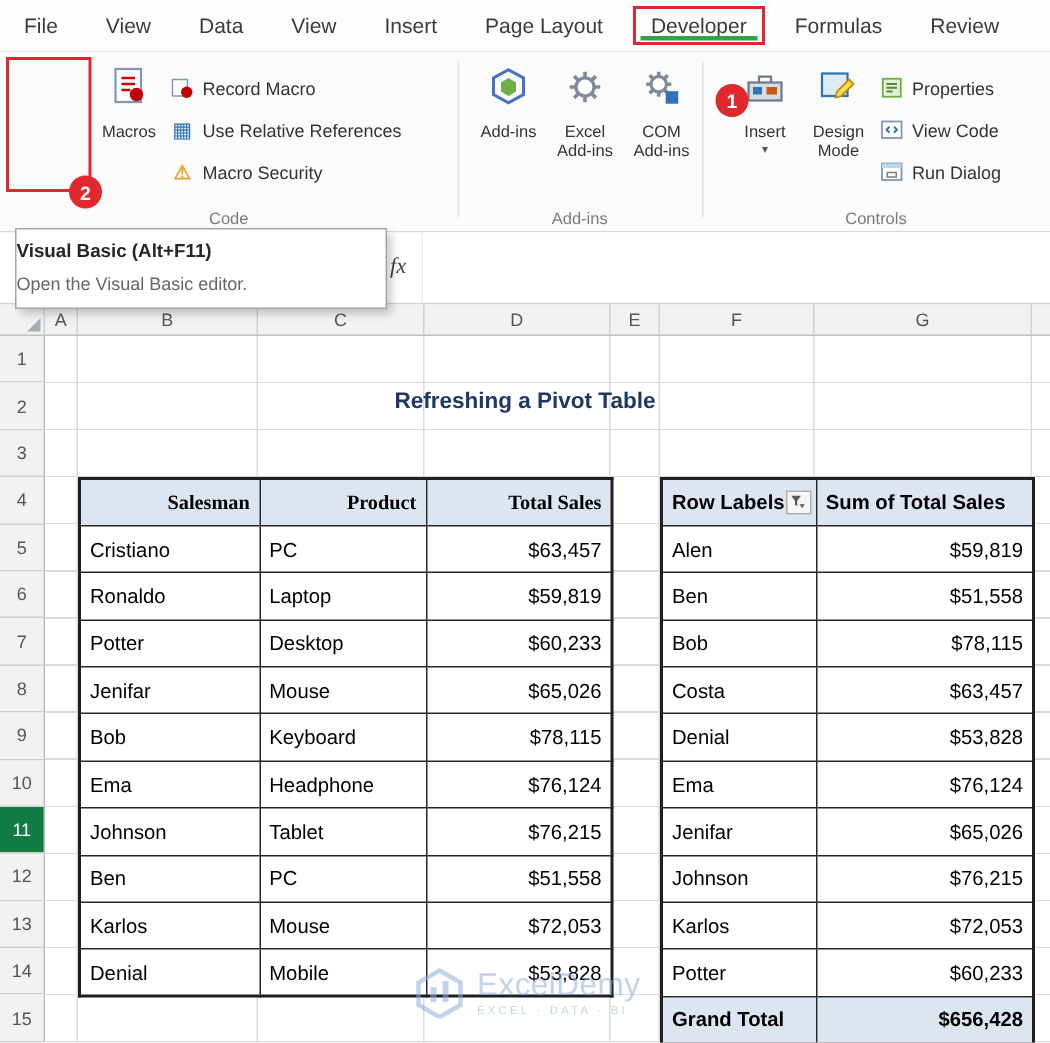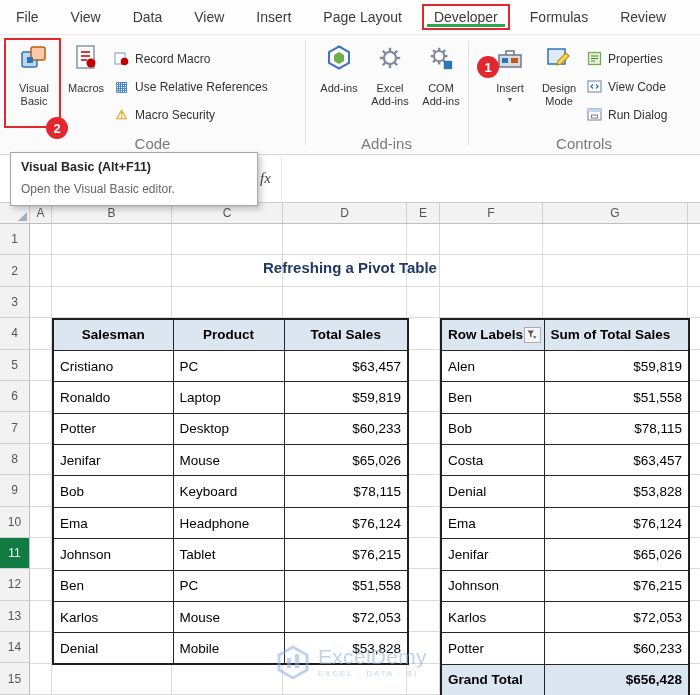--- a/index.html
+++ b/index.html
@@ -9,21 +9,21 @@
 
 .menu-bar{position:absolute;top:0;left:0;width:700px;height:35px;background:#FDFDFD;display:flex;align-items:center;gap:8px;padding-left:4px;border-bottom:1px solid #E8E8E8;}
 .menu-item{font-size:14px;color:#3B3B3B;padding:5px 12px;position:relative;white-space:nowrap;cursor:default;}
 .menu-item.active{border:2px solid var(--annotation-red,#E0282E);padding:3px 10px;}
 .menu-item.active::after{content:"";position:absolute;left:3px;right:3px;bottom:1px;height:3px;background:var(--active-tab-underline,#2EA44F);}
 
 
 .ribbon{position:absolute;top:35px;left:0;width:700px;height:120px;background:#FBFBFB;border-bottom:1px solid #D8D8D8;}
 .rgroup{position:absolute;top:0;height:120px;}
 .gdivider{position:absolute;top:6px;height:104px;width:1px;background:#E2E2E2;}
-.group-label{position:absolute;bottom:3px;left:0;right:0;text-align:center;font-size:15px;color:#7A7A7A;}
+.group-label{position:absolute;bottom:3px;left:0;right:0;text-align:center;font-size:11px;color:#7A7A7A;}
 .big-btn{position:absolute;top:8px;display:flex;flex-direction:column;align-items:center;text-align:center;}
 .icon-lg{height:30px;display:flex;align-items:center;justify-content:center;}
 .blabel{margin-top:9px;font-size:11px;line-height:13px;color:#333;}
 .caret{font-size:8px;color:#555;margin-top:1px;line-height:8px;}
 .small-btn{position:absolute;display:flex;align-items:flex-end;gap:5px;height:22px;}
 .icon-sm{width:17px;display:flex;align-items:center;justify-content:center;}
 .slabel{font-size:12px;color:#333;white-space:nowrap;}
 .glyph-warning{color:#EDA427;font-size:13px;font-weight:bold;}
 .glyph-grid{color:#2E75B6;font-size:14px;}
 
@@ -31,21 +31,21 @@
 .red-box{position:absolute;border:2px solid var(--annotation-red,#E0282E);z-index:40;pointer-events:none;}
 .badge{position:absolute;width:22px;height:22px;border-radius:50%;background:var(--annotation-red,#E0282E);color:#fff;font-size:13px;font-weight:bold;display:flex;align-items:center;justify-content:center;z-index:50;}
 
 
 .formula-bar{position:absolute;top:155px;left:0;width:700px;height:48px;background:#fff;border-bottom:1px solid #CFCFCF;display:flex;align-items:stretch;z-index:2;}
 .name-box{width:250px;border-right:1px solid #D9D9D9;}
 .fx-btn{width:32px;display:flex;align-items:center;justify-content:center;font-family:"Liberation Serif",serif;font-style:italic;font-size:15px;color:#444;border-right:1px solid #ECECEC;}
 .formula-input{flex:1;background:#fff;}
 
 
-.tooltip{position:absolute;left:10px;top:152px;width:248px;height:54px;background:#fff;border:1px solid #A6A6A6;box-shadow:3px 3px 6px rgba(0,0,0,.22);z-index:60;padding:7px 10px;}
+.tooltip{position:absolute;left:10px;top:152px;width:248px;height:54px;background:#fff;border:1px solid #A6A6A6;box-shadow:3px 3px 6px rgba(0,0,0,.22);z-index:60;padding:7px 0;}
 .tt-title{font-size:12.5px;font-weight:bold;color:#262626;}
 .tt-desc{margin-top:8px;font-size:12px;color:#666;}
 
 
 .col-headers{position:absolute;top:203px;left:0;width:700px;height:21px;display:flex;background:#F2F2F2;border-bottom:1px solid #BFBFBF;z-index:3;}
 .col-h{height:100%;border-right:1px solid #D0D0D0;display:flex;align-items:center;justify-content:center;font-size:12px;color:#555;position:relative;}
 .corner-tri{position:absolute;right:2px;bottom:2px;width:0;height:0;border-left:9px solid transparent;border-bottom:9px solid #A8AEB5;}
 .row-headers{position:absolute;top:224px;left:0;width:30px;z-index:3;}
 .row-h{width:30px;height:31.4px;background:#F2F2F2;border-right:1px solid #BFBFBF;border-bottom:1px solid #D0D0D0;display:flex;align-items:center;justify-content:center;font-size:12px;color:#555;}
 .row-h.selected{background:var(--selected-row-fill,#107C41);color:#ffffff;}
@@ -53,21 +53,21 @@
 
 .grid-area{position:absolute;top:224px;left:30px;width:670px;height:471px;background:#fff;background-image:repeating-linear-gradient(to bottom,transparent 0,transparent 30.4px,#DADADA 30.4px,#DADADA 31.4px);z-index:1;}
 .vline{position:absolute;top:0;bottom:0;width:1px;background:#DADADA;}
 
 
 .sheet-title{position:absolute;left:30px;top:259px;width:640px;text-align:center;font-size:15px;font-weight:bold;color:var(--title-color,#1F3864);z-index:2;}
 .sheet-table{position:absolute;border-collapse:collapse;table-layout:fixed;background:#fff;z-index:5;font-size:13.5px;color:#000;border:2px solid #1F1F1F;}
 .sheet-table td,.sheet-table th{border:1px solid #262626;height:31.4px;padding:0 6px;white-space:nowrap;overflow:hidden;font-weight:normal;}
 .sheet-table tr.hdr th{background:var(--header-fill,#DCE6F1);font-weight:bold;}
 .sheet-table tr.gt td{background:var(--header-fill,#DCE6F1);font-weight:bold;}
-.al{text-align:left;}.ar{text-align:right;}.ac{text-align:center;}
+.al{text-align:left;}.ar{text-align:right;}.ac{text-align:right;font-family:Liberation Serif, serif;}
 .rl{position:relative;padding-right:24px;}
 .filter-btn{position:absolute;right:3px;top:50%;transform:translateY(-50%);width:17px;height:16px;border:1px solid #ACACAC;background:#F6F6F6;display:flex;align-items:center;justify-content:center;}
 
 
 .watermark{position:absolute;left:276px;top:645px;display:flex;align-items:center;gap:8px;z-index:8;color:var(--watermark-color,#8FAEDC);opacity:.55;pointer-events:none;}
 .wm-name{font-size:21px;font-weight:normal;letter-spacing:.3px;line-height:22px;}
 .wm-tag{font-size:7.5px;letter-spacing:2.2px;margin-top:1px;}
 </style>
 </head>
 <body>
@@ -82,30 +82,20 @@
       <div class="menu-item">Insert</div>
       <div class="menu-item">Page Layout</div>
       <div class="menu-item active">Developer</div>
       <div class="menu-item">Formulas</div>
       <div class="menu-item">Review</div>
     </div>
 
   <div class="ribbon">
 
     <div class="rgroup" style="left:0;width:305px">
-      <div class="big-btn" style="left:8px;width:52px">
-        <span class="icon-lg">
-          <svg width="28" height="28" viewBox="0 0 28 28">
-            <rect x="2" y="8" width="15" height="15" rx="2" fill="#BDD7EE" stroke="#2E75B6" stroke-width="1.5"></rect>
-            <rect x="11" y="3" width="14" height="13" rx="2" fill="#F8CBAD" stroke="#C55A11" stroke-width="1.5"></rect>
-            <rect x="7" y="13" width="6" height="6" fill="#2E75B6"></rect>
-          </svg>
-        </span>
-        <span class="blabel">Visual Basic</span>
-      </div>
       <div class="big-btn" style="left:64px;width:44px">
         <span class="icon-lg">
           <svg width="28" height="28" viewBox="0 0 28 28">
             <rect x="5" y="2" width="17" height="22" fill="#FFFFFF" stroke="#8496B0" stroke-width="1.5"></rect>
             <path d="M9 8h9M9 12h9M9 16h6" stroke="#C00000" stroke-width="1.6"></path>
             <circle cx="19" cy="19" r="4.5" fill="#C00000"></circle>
           </svg>
         </span>
         <span class="blabel">Macros</span>
       </div>

